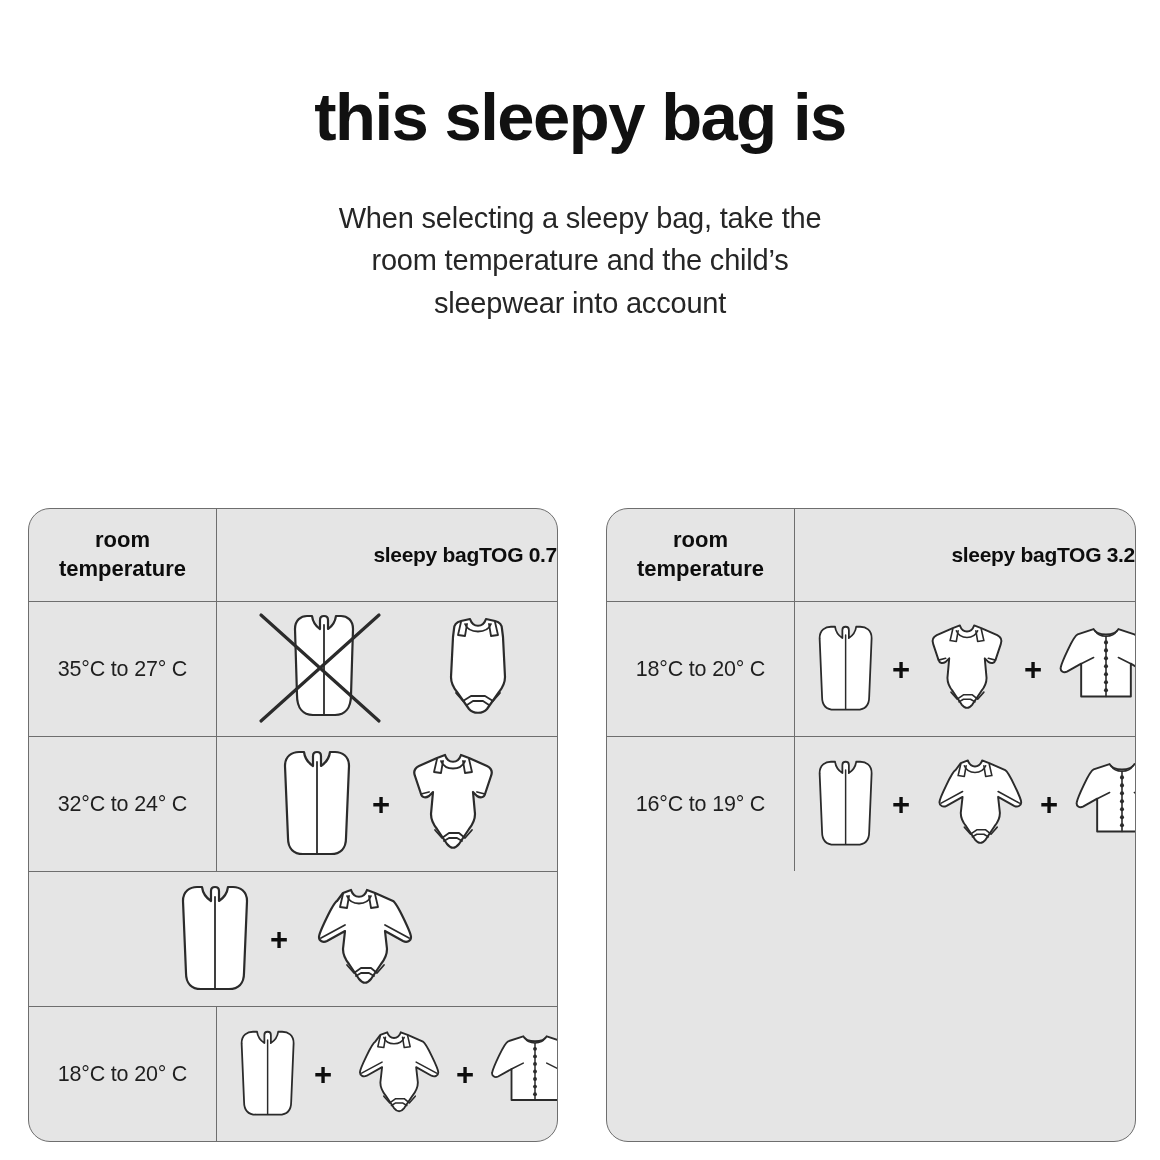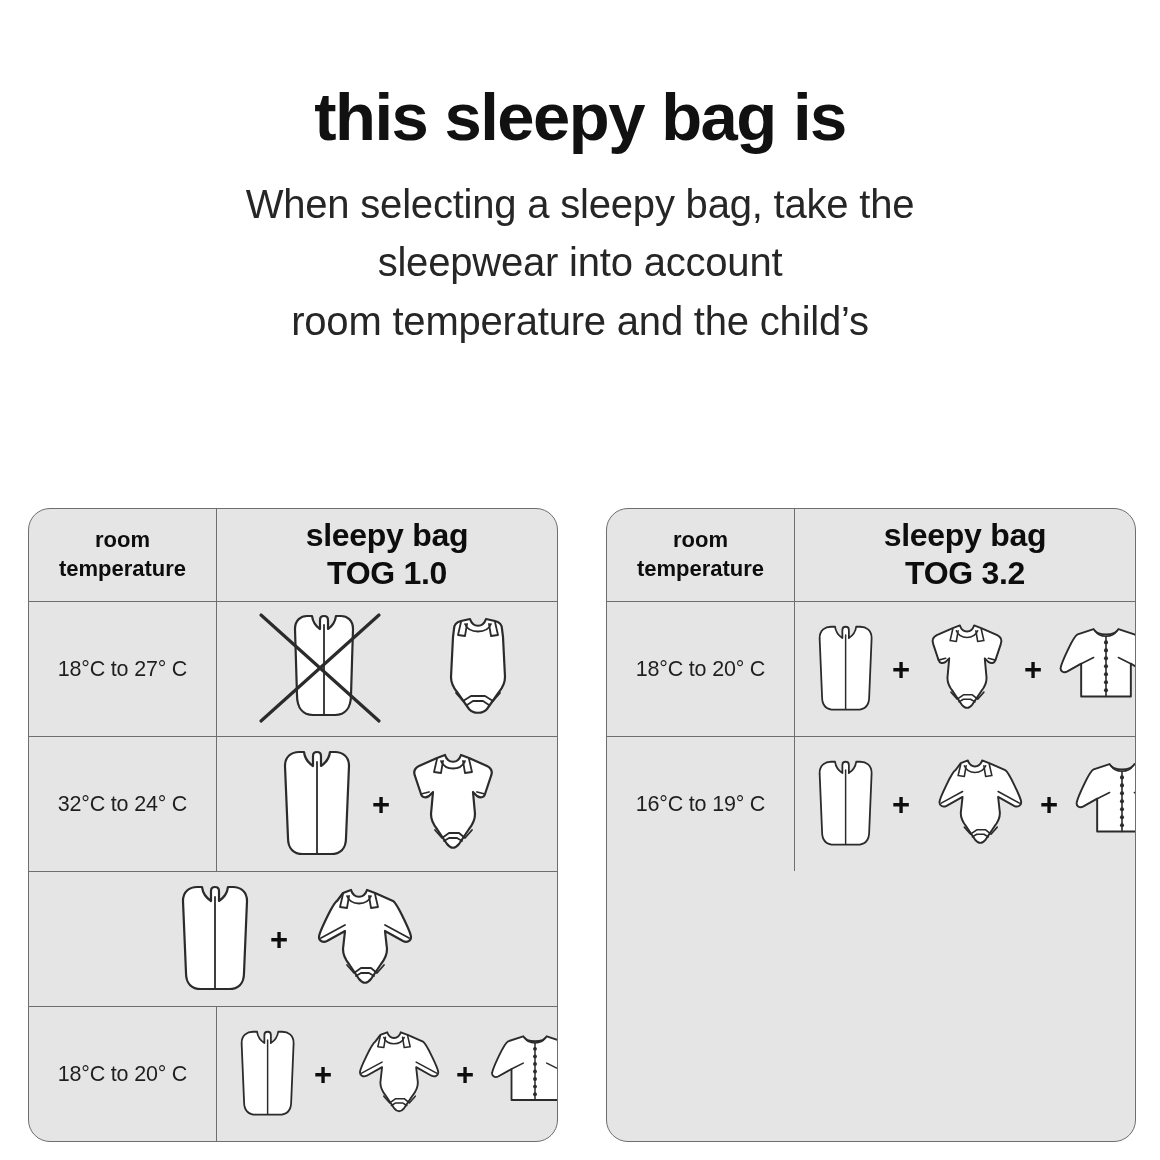--- a/index.html
+++ b/index.html
@@ -23,24 +23,24 @@
     font-size: 67px;
     line-height: 0.95;
     letter-spacing: -1.5px;
     color: #111111;
     padding-top: 85px;
   }
   .headline .line { display: block; white-space: pre; }
 
   .subhead {
     text-align: center;
-    font-size: 40px;
+    font-size: 29px;
     line-height: 1.47;
     color: #262626;
-    margin-top: 26px;
+    margin-top: 48px;
     letter-spacing: -0.2px;
   }
   .subhead .line { display: block; white-space: pre; }
 
   
   .tables {
     position: absolute;
     top: 508px;
     left: 0;
     width: 1160px;
@@ -97,24 +97,24 @@
   .header-row { height: 92px; }
   .header-row .cell-temp {
     font-size: 22px;
     line-height: 1.3;
     letter-spacing: 0;
   }
   .cell-head {
     flex: 1 1 auto;
     box-sizing: border-box;
     display: flex;
-    flex-direction: column;
+    flex-direction: row;
     align-items: center;
-    justify-content: center;
-    font-size: 32px;
+    justify-content: flex-end;
+    font-size: 21px;
     line-height: 1.18;
     letter-spacing: -0.3px;
   }
 
   .body-row { height: 134px; }
 
   
   .garment {
     position: relative;
     flex: 0 0 auto;
@@ -156,42 +156,42 @@
 </style>
 </head>
 <body>
 
 <div class="headline">
   <span class="line">this sleepy bag is</span>
 </div>
 
 <div class="subhead">
   <span class="line">When selecting a sleepy bag, take the</span>
+  <span class="line">room temperature and the child’s</span>
   <span class="line">sleepwear into account</span>
-  <span class="line">room temperature and the child’s</span>
 </div>
 
 <div class="tables">
 
   <div class="tog-table table-left">
     <div class="trow header-row">
       <div class="cell-temp">
         <span>
           <span>room</span><br>
           <span>temperature</span>
         </span>
       </div>
       <div class="cell-head">
         <span>sleepy bag</span>
-        <span>TOG 1.0</span>
-      </div>
-    </div>
-
-    <div class="trow body-row">
-      <div class="cell-temp">18°C to 27° C</div>
+        <span>TOG 0.7</span>
+      </div>
+    </div>
+
+    <div class="trow body-row">
+      <div class="cell-temp">35°C to 27° C</div>
       <div class="cell-items">
         <span class="garment">
           <svg width="130" height="124" viewBox="0 0 130 124">
             <g transform="translate(24,6)">
               <path class="stroke" d="M16 16 C16 7 22 3 28 3 L33 3 C34 10 38 14 41 16 L41 7 C41 4 43 3 45 3 L45 3 C47 3 49 4 49 7 L49 16 C52 14 56 10 57 3 L62 3 C68 3 74 7 74 16 L72 82 C72 95 66 102 56 102 L34 102 C24 102 18 95 18 82 Z"></path>
               <line class="thin" x1="45" y1="12" x2="45" y2="101"></line>
             </g>
             <g class="crossmark">
               <line x1="6" y1="8" x2="124" y2="114"></line>
               <line x1="124" y1="8" x2="6" y2="114"></line>

